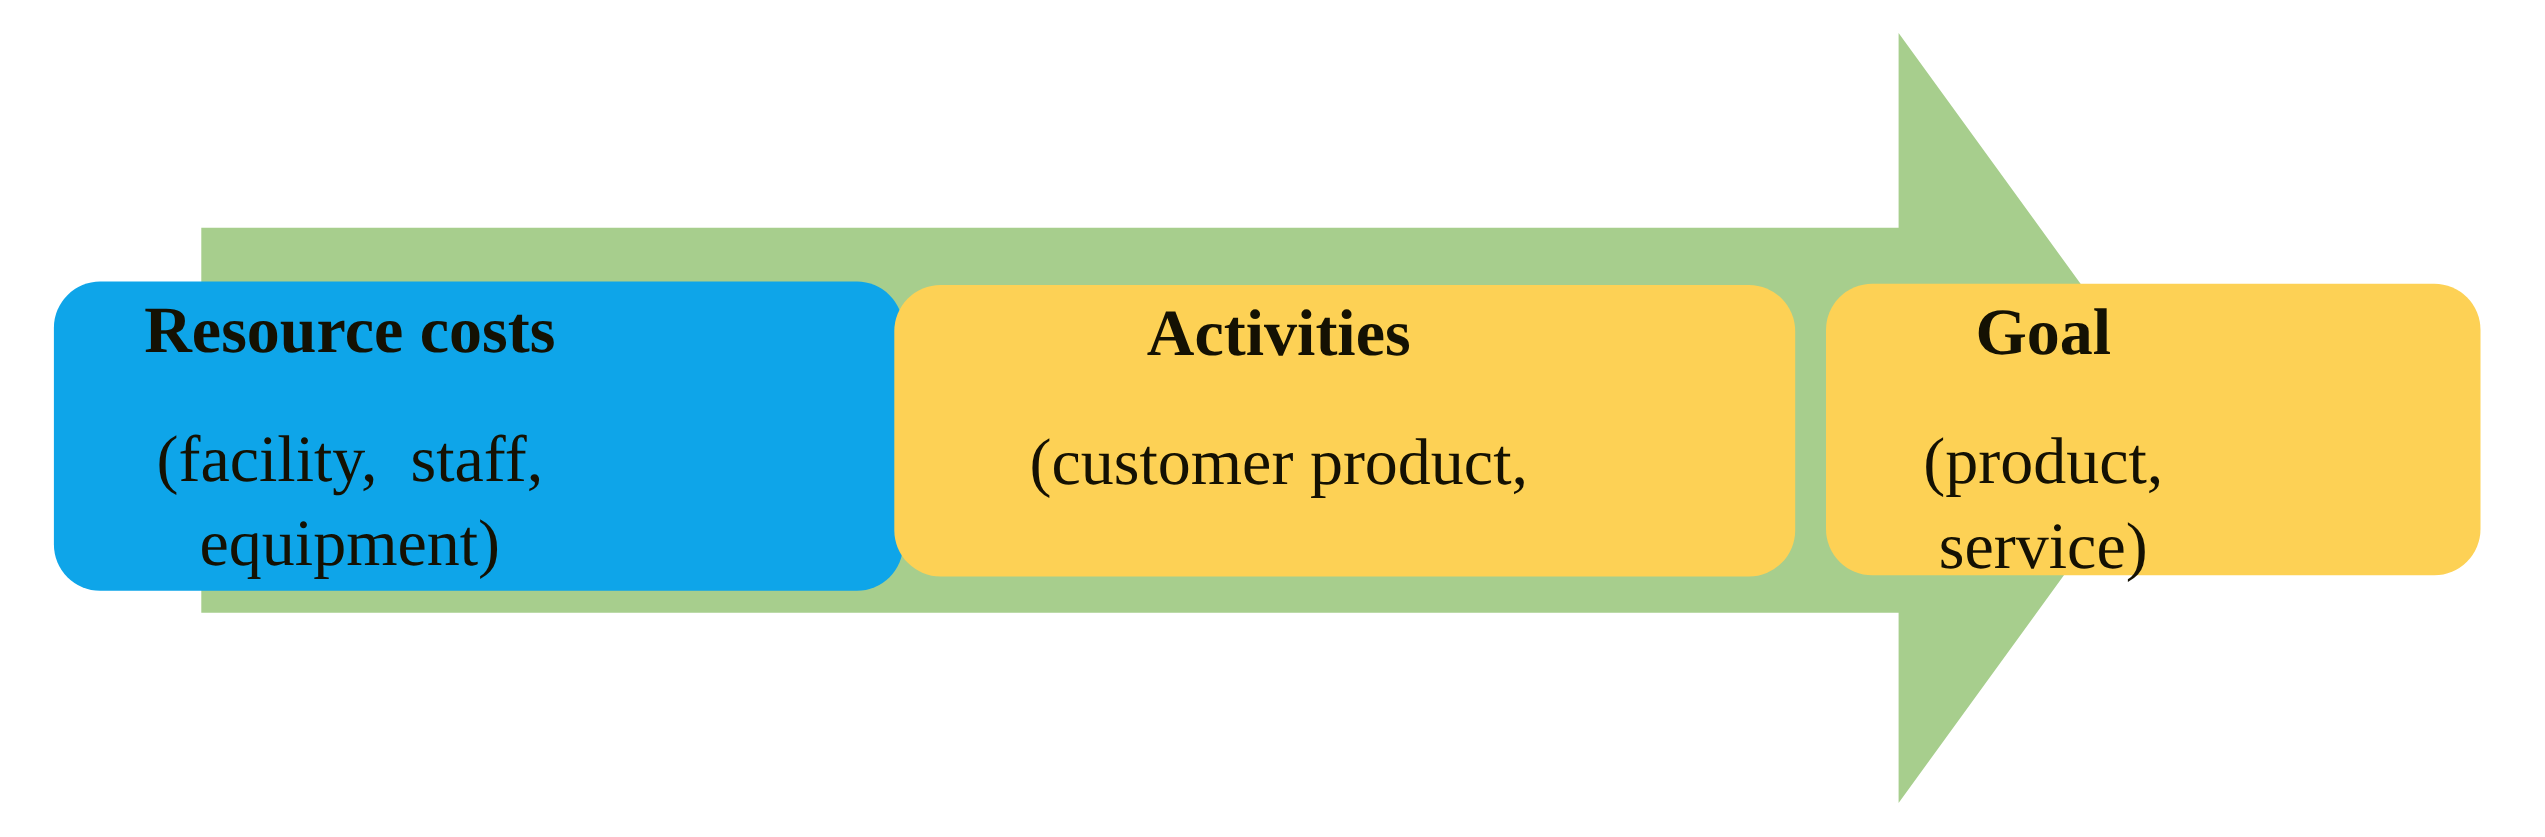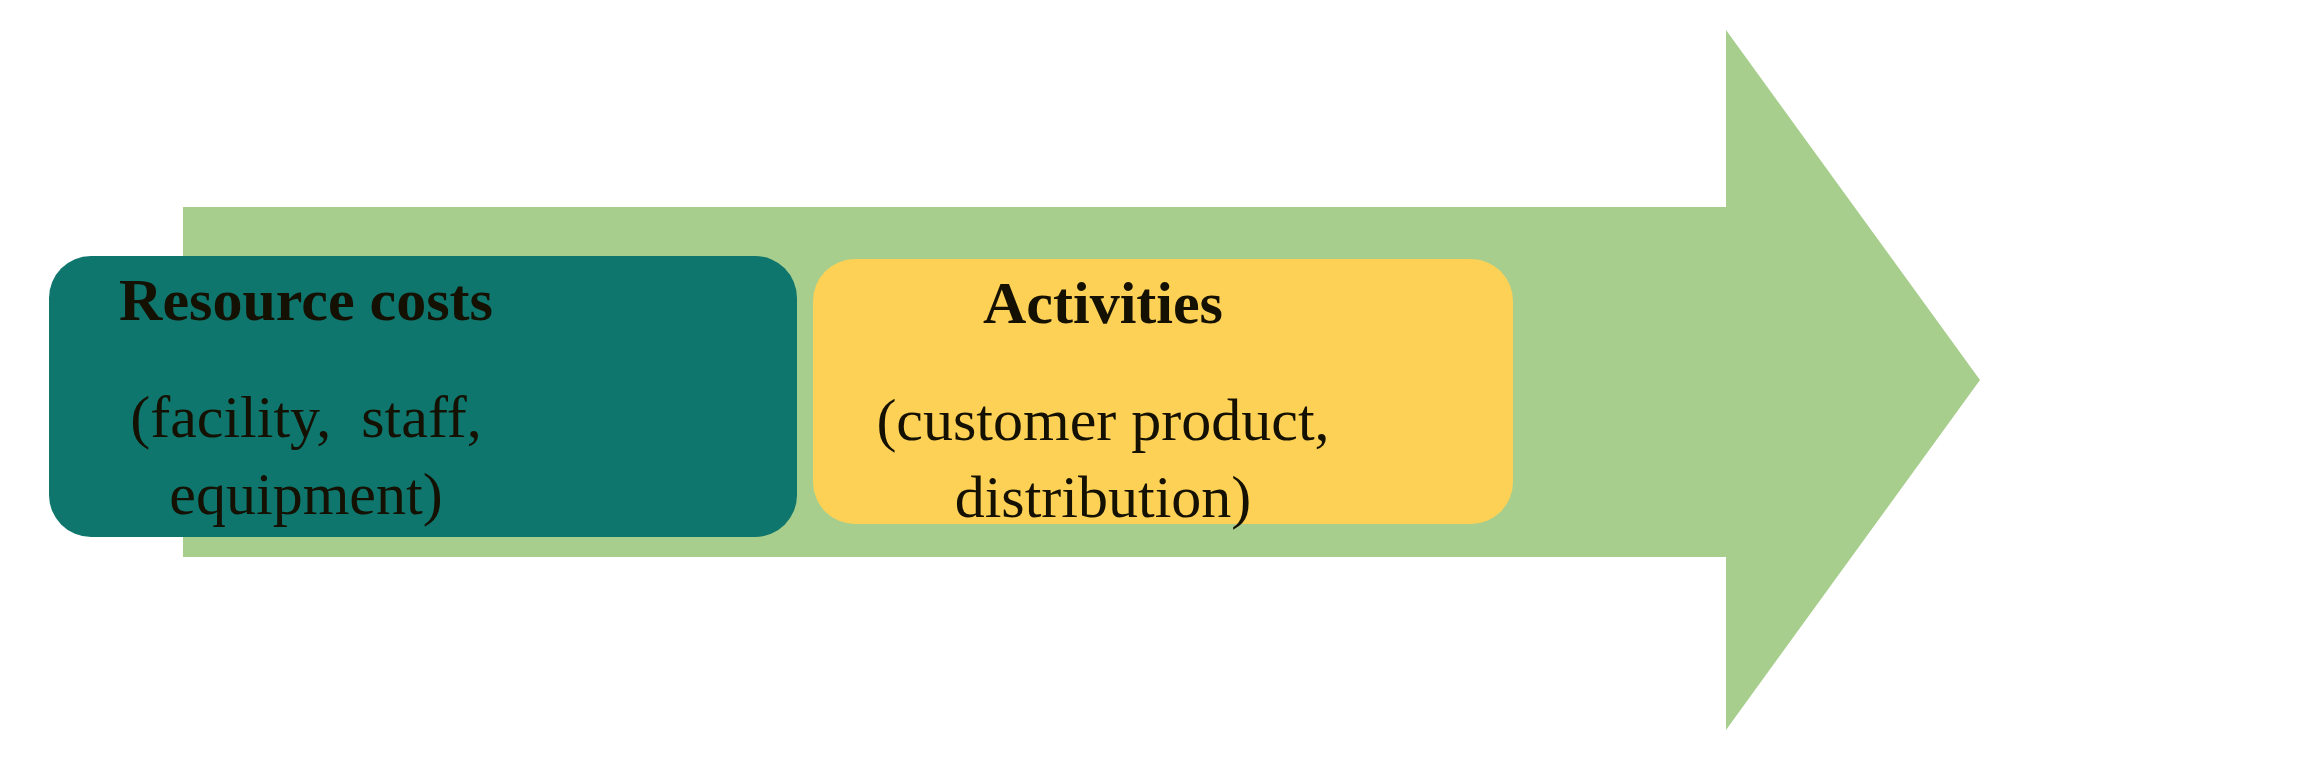--- a/index.html
+++ b/index.html
@@ -21,21 +21,21 @@
     top: 0;
     width: 2314px;
     height: 761px;
     display: block;
   }
   .box {
     position: absolute;
     border-radius: 42px;
   }
   .box1 { left: 49px;   top: 256px; width: 748px; height: 281px; }
-  .box2 { left: 813px;  top: 259px; width: 700px; height: 265px; text-decoration: underline; }
+  .box2 { left: 813px;  top: 259px; width: 819px; height: 265px; text-decoration: underline; }
   .box3 { left: 1660px; top: 258px; width: 595px; height: 265px; }
   .btext {
     position: absolute;
     left: 0;
     top: 0;
     width: 100%;
     height: 100%;
   }
   .t1 { transform: translateX(-117px); }
   .t2 { transform: translateX(-60px); }
@@ -68,30 +68,36 @@
 </style>
 </head>
 <body>
 
 <div class="canvas">
 
   <svg class="arrow-svg" viewBox="0 0 2314 761" xmlns="http://www.w3.org/2000/svg">
     <polygon points="183,207 1726,207 1726,30 1980,380 1726,730 1726,557 183,557" fill="#A7CE8D"></polygon>
   </svg>
 
-  <div class="box box1" style="background-color: #0f766e;">
+  <div class="box box1" style="background-color: #0ea5e9; padding-left: 24px;">
     <div class="btext t1">
       <div class="box-title">Resource costs</div>
       <div class="box-line line1">(facility,  staff,</div>
       <div class="box-line line2">equipment)</div>
     </div>
   </div>
 
   <div class="box box2" style="background-color: rgb(253, 209, 85);">
     <div class="btext t2">
       <div class="box-title">Activities</div>
       <div class="box-line line1">(customer product,</div>
-      <div class="box-line line2">distribution)</div>
     </div>
   </div>
 
+  <div class="box box3" style="background-color: rgb(253, 209, 85);">
+    <div class="btext t3">
+      <div class="box-title">Goal</div>
+      <div class="box-line line1">(product,</div>
+      <div class="box-line line2">service)</div>
+    </div>
+  </div>
 
 </div>
 
 </body></html>

